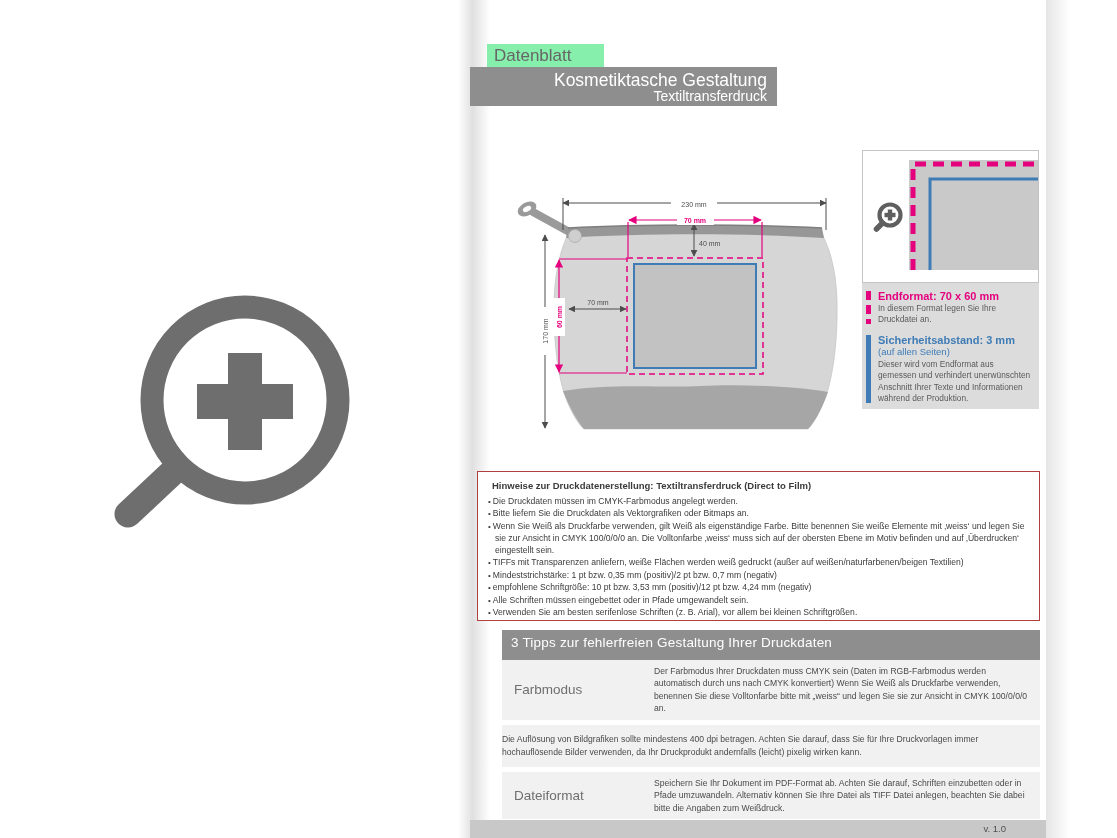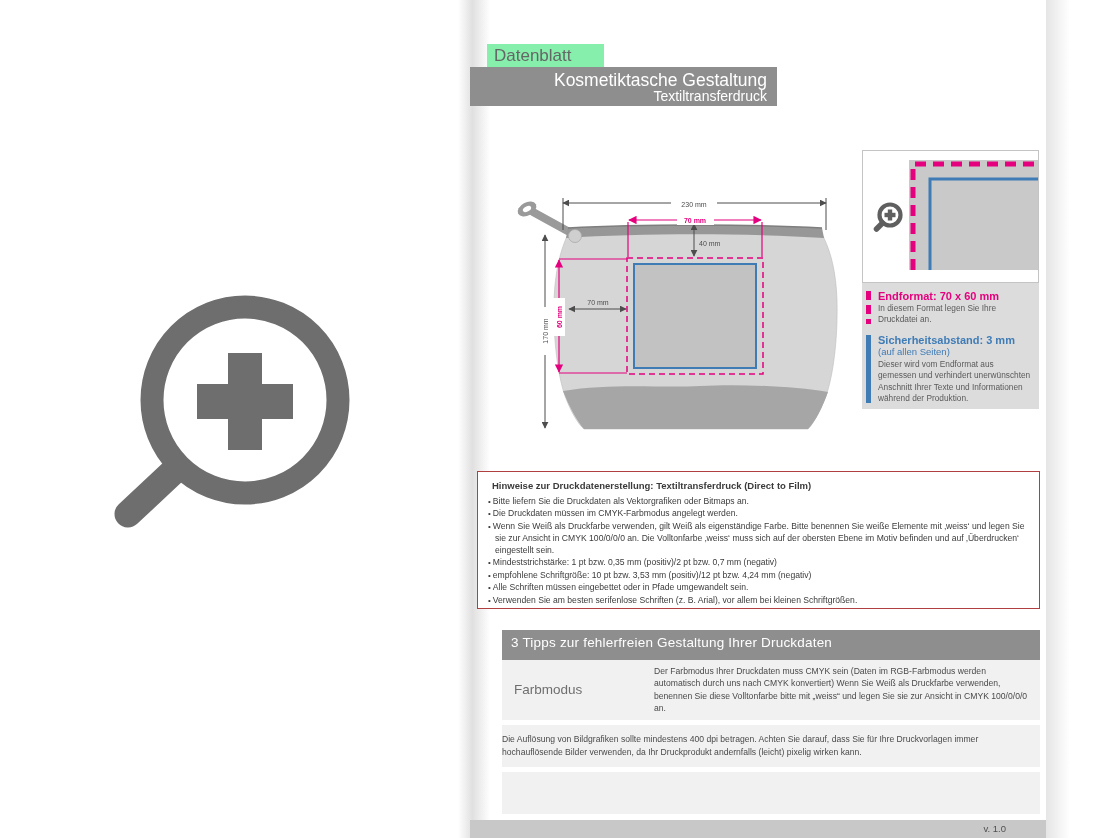--- a/index.html
+++ b/index.html
@@ -175,35 +175,38 @@
   <div class="fp-block">
     <div class="fp-bar blue"></div>
     <div class="fp-title blue">Sicherheitsabstand: 3 mm</div>
     <div class="fp-note">(auf allen Seiten)</div>
     <div class="fp-text">Dieser wird vom Endformat aus gemessen und verhindert unerwünschten Anschnitt Ihrer Texte und Informationen während der Produktion.</div>
   </div>
 </div>
 
 <div class="abs hints-box">
   <div class="hints-title">Hinweise zur Druckdatenerstellung: Textiltransferdruck (Direct to Film)</div>
+  <div class="hint-item"><span class="blt">•</span><span>Die Druckdaten müssen im CMYK-Farbmodus angelegt werden.</span></div>
   <div class="hint-item"><span class="blt">•</span><span>Bitte liefern Sie die Druckdaten als Vektorgrafiken oder Bitmaps an.</span></div>
-  <div class="hint-item"><span class="blt">•</span><span>Die Druckdaten müssen im CMYK-Farbmodus angelegt werden.</span></div>
   <div class="hint-item"><span class="blt">•</span><span>Wenn Sie Weiß als Druckfarbe verwenden, gilt Weiß als eigenständige Farbe. Bitte benennen Sie weiße Elemente mit ‚weiss‘ und legen Sie sie zur Ansicht in CMYK 100/0/0/0 an. Die Volltonfarbe ‚weiss‘ muss sich auf der obersten Ebene im Motiv befinden und auf ‚Überdrucken‘ eingestellt sein.</span></div>
+  <div class="hint-item"><span class="blt">•</span><span>TIFFs mit Transparenzen anliefern, weiße Flächen werden weiß gedruckt (außer auf weißen/naturfarbenen/beigen Textilien)</span></div>
   <div class="hint-item"><span class="blt">•</span><span>Mindeststrichstärke: 1 pt bzw. 0,35 mm (positiv)/2 pt bzw. 0,7 mm (negativ)</span></div>
   <div class="hint-item"><span class="blt">•</span><span>empfohlene Schriftgröße: 10 pt bzw. 3,53 mm (positiv)/12 pt bzw. 4,24 mm (negativ)</span></div>
   <div class="hint-item"><span class="blt">•</span><span>Alle Schriften müssen eingebettet oder in Pfade umgewandelt sein.</span></div>
   <div class="hint-item"><span class="blt">•</span><span>Verwenden Sie am besten serifenlose Schriften (z. B. Arial), vor allem bei kleinen Schriftgrößen.</span></div>
 </div>
 
 <div class="abs tips-header">3 Tipps zur fehlerfreien Gestaltung Ihrer Druckdaten</div>
 <div class="abs tips-rows">
   <div class="tip-row">
     <div class="tip-label">Farbmodus</div>
     <div class="tip-text">Der Farbmodus Ihrer Druckdaten muss CMYK sein (Daten im RGB-Farbmodus werden automatisch durch uns nach CMYK konvertiert) Wenn Sie Weiß als Druckfarbe verwenden, benennen Sie diese Volltonfarbe bitte mit „weiss“ und legen Sie sie zur Ansicht in CMYK 100/0/0/0 an.</div>
   </div>
   <div class="tip-row">
     <div class="tip-text">Die Auflösung von Bildgrafiken sollte mindestens 400 dpi betragen. Achten Sie darauf, dass Sie für Ihre Druckvorlagen immer hochauflösende Bilder verwenden, da Ihr Druckprodukt andernfalls (leicht) pixelig wirken kann.</div>
   </div>
   <div class="tip-row">
+    <div class="tip-label">Dateiformat</div>
+    <div class="tip-text">Speichern Sie Ihr Dokument im PDF-Format ab. Achten Sie darauf, Schriften einzubetten oder in Pfade umzuwandeln. Alternativ können Sie Ihre Datei als TIFF Datei anlegen, beachten Sie dabei bitte die Angaben zum Weißdruck.</div>
   </div>
 </div>
 
 <div class="abs footer-bar">v. 1.0</div>
 
 </body></html>

